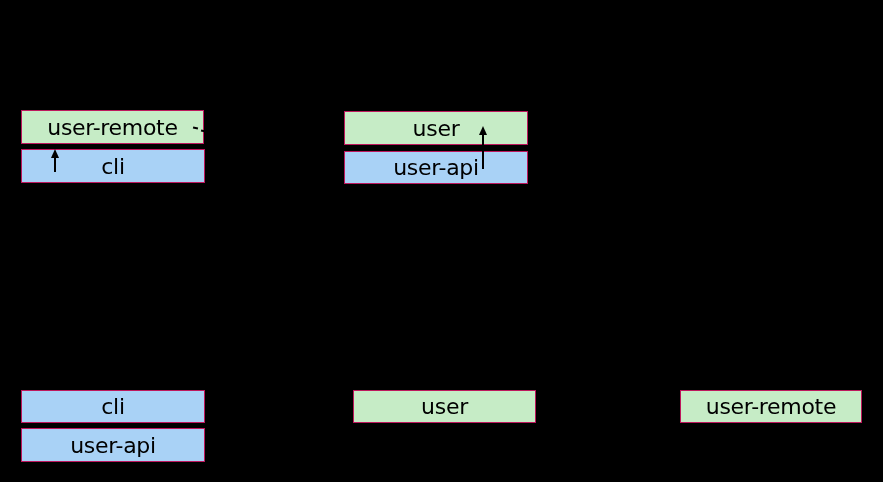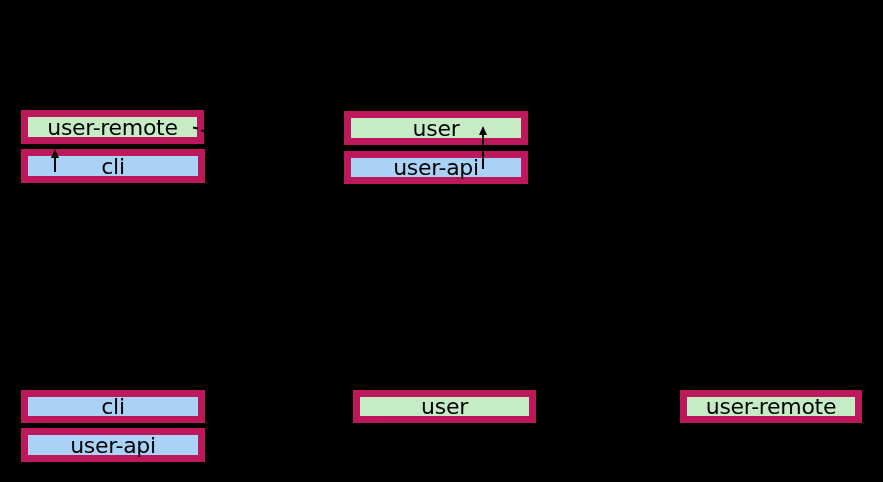--- a/index.html
+++ b/index.html
@@ -14,21 +14,21 @@
     overflow: hidden;
     font-family: "DejaVu Sans", "Liberation Sans", sans-serif;
   }
   .canvas {
     position: absolute;
     inset: 0;
   }
   .node {
     position: absolute;
     box-sizing: border-box;
-    border: 7px solid #be185d;
+    border: 1px solid #be185d;
     display: flex;
     align-items: center;
     justify-content: center;
     font-size: 22px;
     letter-spacing: -0.3px;
     color: #000000;
   }
   .node span {
     white-space: nowrap;
   }

